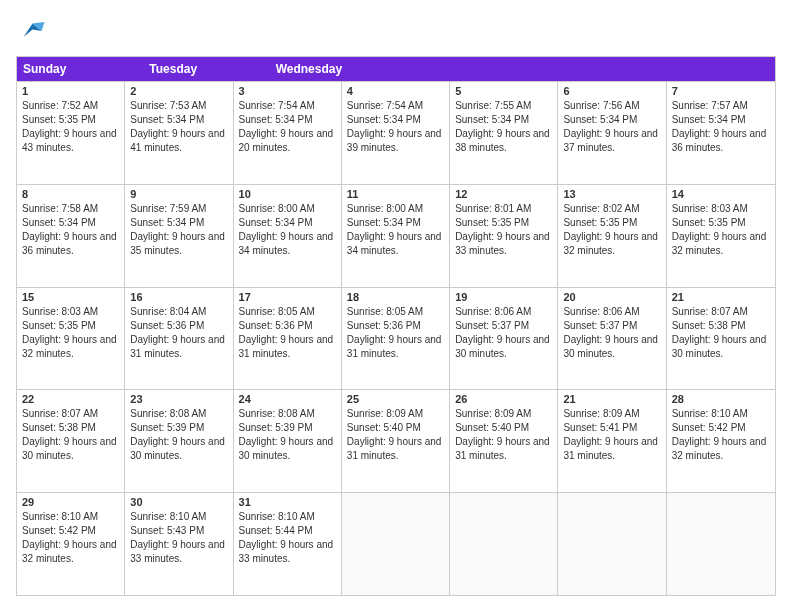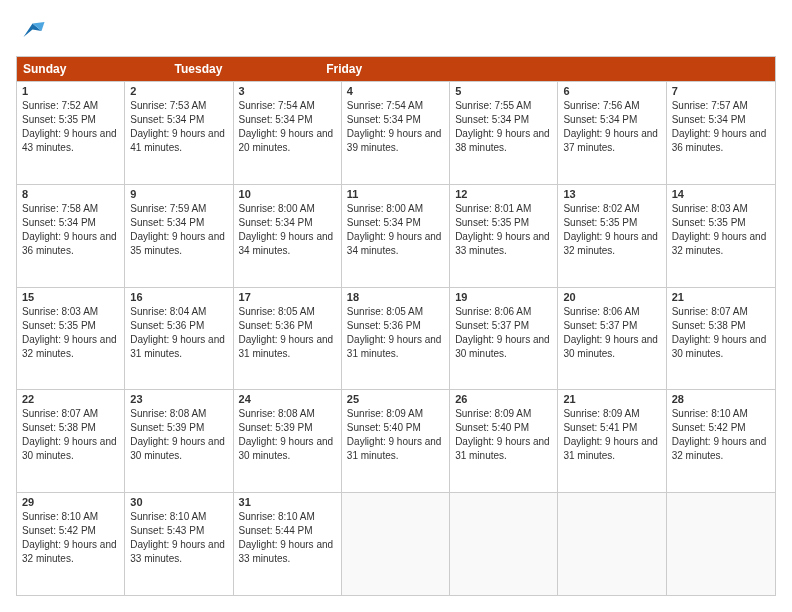--- a/index.html
+++ b/index.html
@@ -45,22 +45,22 @@
       color: #555;
     }
     .calendar {
       flex: 1;
       display: flex;
       flex-direction: column;
       border: 1px solid #ccc;
     }
     .cal-header {
       display: grid;
-      grid-template-columns: repeat(5, 1fr);
-      background: #c2410c;
+      grid-template-columns: repeat(6, 1fr);
+      background: #6d28d9;
     }
     .cal-header-cell {
       color: #fff;
       font-size: 12px;
       font-weight: bold;
       padding: 5px 6px;
       text-align: left;
     }
     .cal-body {
       flex: 1;
@@ -117,21 +117,21 @@
     <div class="title-block">
       <div class="month-title"></div>
       <div class="location"></div>
     </div>
   </div>
 
   <div class="calendar">
     <div class="cal-header">
     <div class="cal-header-cell">Sunday</div>
         <div class="cal-header-cell">Tuesday</div>
-        <div class="cal-header-cell">Friday</div>
+        <div class="cal-header-cell">Wednesday</div>
       </div>
     <div class="cal-body">
     <div class="cal-row">
           <div class="cal-cell">
             <span class="day-num">1</span>
             <div class="day-info"><span>Sunrise: 7:52 AM</span><br><span>Sunset: 5:35 PM</span><br><span>Daylight: 9 hours and 43 minutes.</span></div>
           </div>
           <div class="cal-cell">
             <span class="day-num">2</span>
             <div class="day-info"><span>Sunrise: 7:53 AM</span><br><span>Sunset: 5:34 PM</span><br><span>Daylight: 9 hours and 41 minutes.</span></div>

